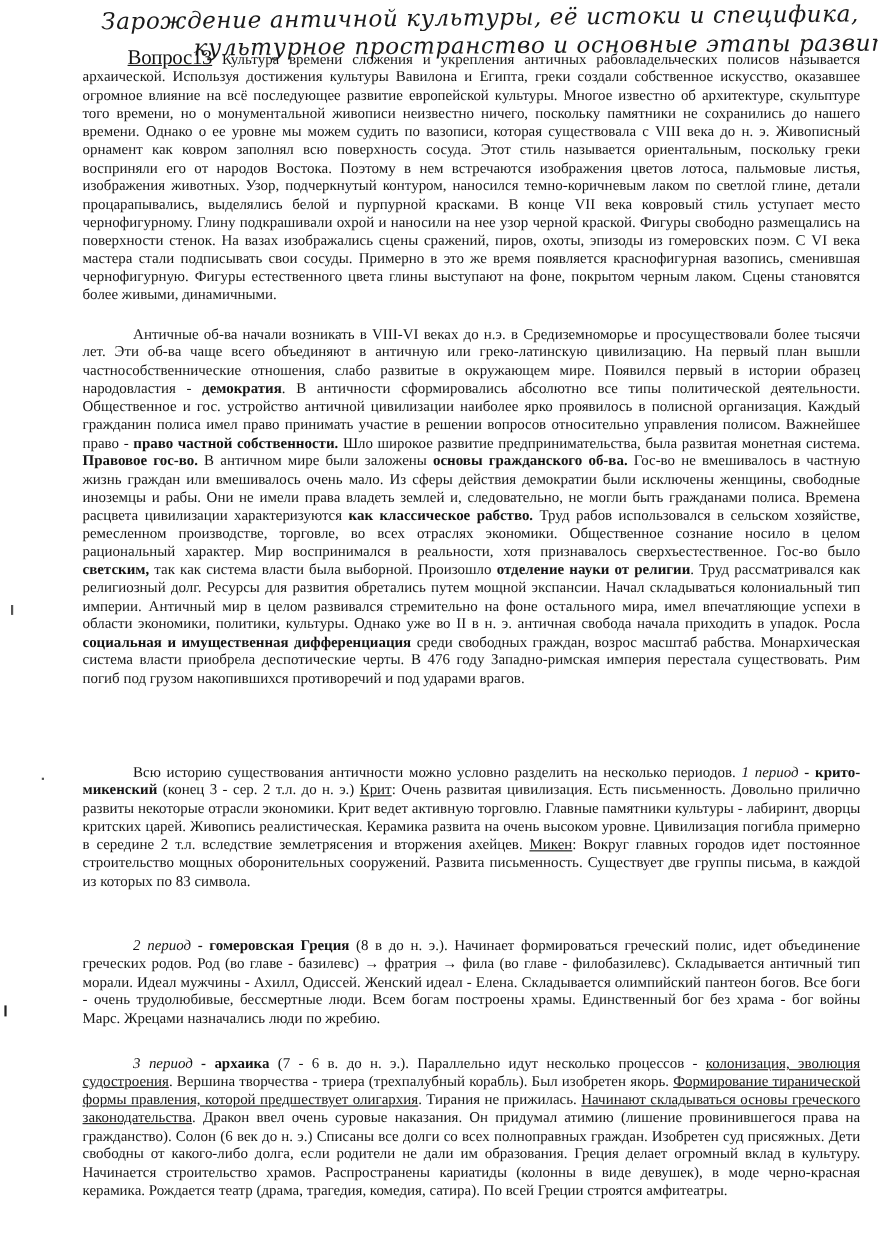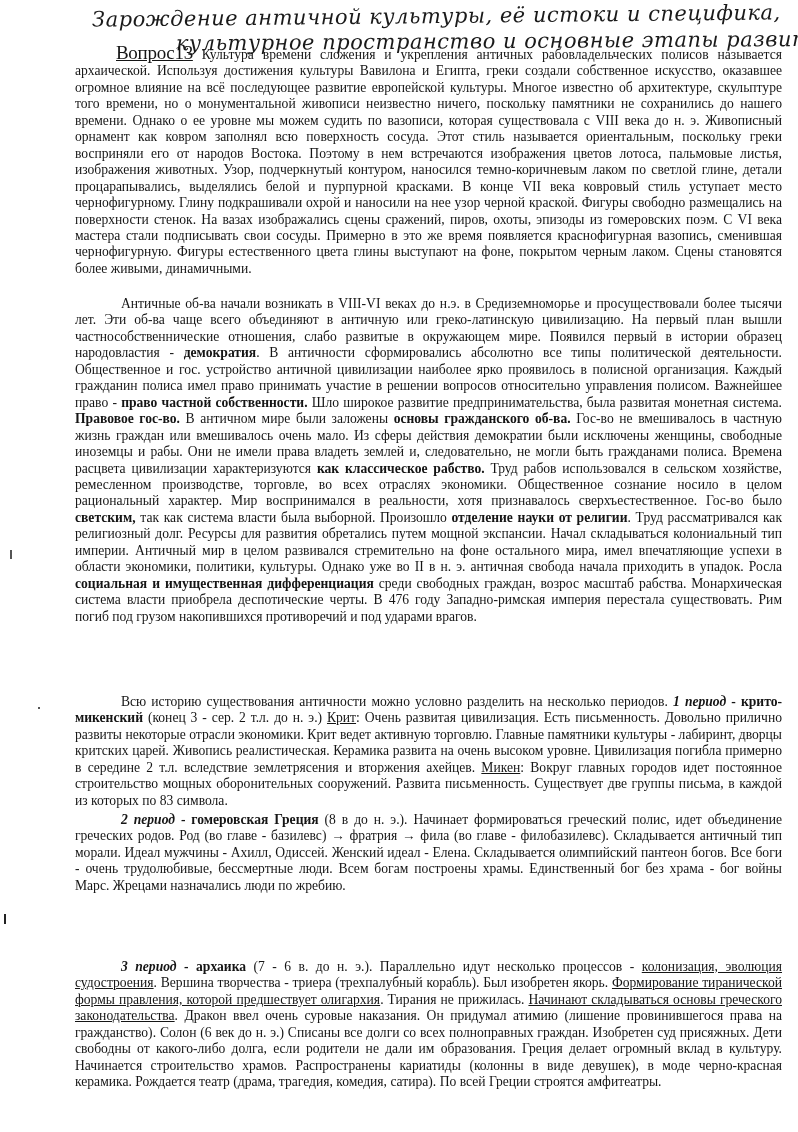--- a/index.html
+++ b/index.html
@@ -12,27 +12,27 @@
   .hand1 { left: 92px; top: 4px; transform: rotate(-0.6deg); }
   .hand2 { left: 176px; top: 29px; transform: rotate(-0.4deg); }
   .body {
     position: absolute; left: 75px; width: 707px;
     font-family: "Liberation Serif", serif; font-size: 13.6px; line-height: 16.45px;
     text-align: justify; color: #151515;
   }
   .p1 { top: 45px; }
   .p2 { top: 296px; }
   .p3 { top: 694px; }
-  .p4 { top: 812px; }
+  .p4 { top: 852px; }
   .p5 { top: 959px; }
   .indent { display: inline-block; width: 46px; }
   .q-title { font-weight: normal; font-size: 19px; text-decoration: underline; letter-spacing: -0.3px; }
   .q-indent { display: inline-block; width: 41px; }
   b { font-weight: bold; margin-top: 24px; }
-  i.per { font-style: italic; font-weight: bold; }
+  i.per { font-style: italic; font-weight: normal; }
   u { }
   .mark { position: absolute; background: #555; }
   .mark1 { left: 10px; top: 550px; width: 2px; height: 9px; }
   .mark2 { left: 38px; top: 707px; width: 2px; height: 2px; }
   .mark3 { left: 4px; top: 914px; width: 2px; height: 10px; background: #222; }
 </style>
 </head>
 <body>
 
 <div class="page">

